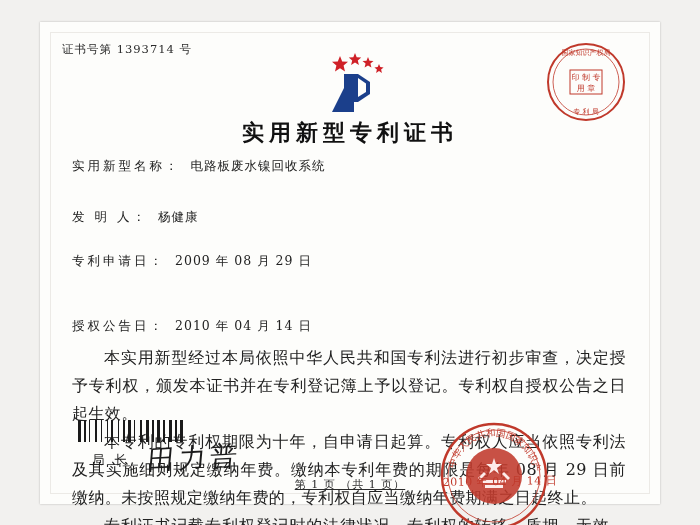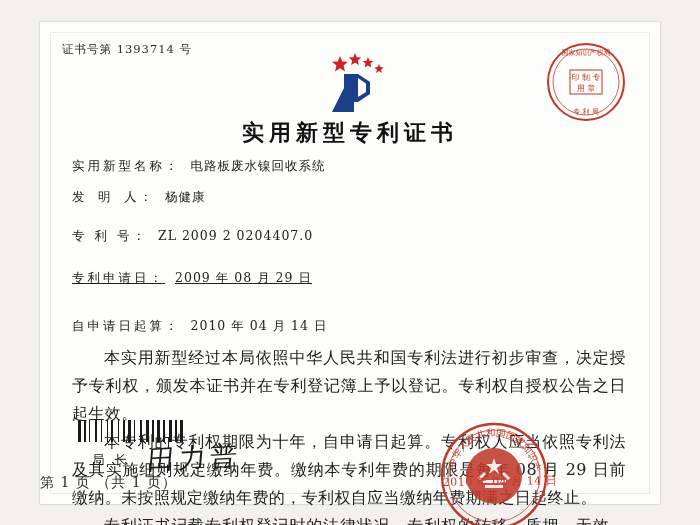--- a/index.html
+++ b/index.html
@@ -93,23 +93,23 @@
     white-space: nowrap;
   }
   .field .lbl {
     letter-spacing: 3px;
   }
   .field .val {
     margin-left: 10px;
     letter-spacing: 1px;
   }
   #f-name   { top: 136px; }
-  #f-inventor { top: 167px; font-family: Liberation Mono, monospace; }
+  #f-inventor { top: 187px; }
   #f-patentno { top: 206px; }
-  #f-appdate  { top: 248px; text-decoration: underline; }
+  #f-appdate  { top: 231px; }
   #f-owner    { top: 266px; }
   #f-grantdate{ top: 296px; }
 
   
   #body-text {
     position: absolute;
     left: 32px;
     right: 34px;
     top: 322px;
     font-family: "DejaVu Serif", serif;
@@ -181,25 +181,26 @@
     letter-spacing: 0.5px;
     transform: rotate(-1deg);
   }
 
   
   #page-footer {
     position: absolute;
     left: 0;
     right: 0;
     bottom: 12px;
-    text-align: left;
-    font-family: "DejaVu Serif", serif;
-    font-size: 14px;
+    text-align: center;
+    font-family: "DejaVu Serif", serif;
+    font-size: 11px;
     color: #2b2b2b;
     letter-spacing: 1px;
+    text-decoration: underline;
   }
 </style>
 </head>
 <body>
 
 <div id="page">
   <div id="certificate">
     <div id="cert-border"></div>
 
     <div id="cert-number">证书号第 1393714 号</div>
@@ -234,28 +235,25 @@
     </div>
 
     <div id="title">实用新型专利证书</div>
 
     <div class="field" id="f-name">
       <span class="lbl">实用新型名称：</span><span class="val">电路板废水镍回收系统</span>
     </div>
     <div class="field" id="f-inventor">
       <span class="lbl">发 明 人：</span><span class="val">杨健康</span>
     </div>
-    <div class="field" id="f-patentno">
-      <span class="lbl">专 利 号：</span><span class="val">ZL 2009 2 0204407.0</span>
-    </div>
     <div class="field" id="f-appdate">
       <span class="lbl">专利申请日：</span><span class="val">2009 年 08 月 29 日</span>
     </div>
     <div class="field" id="f-grantdate">
-      <span class="lbl">自申请日起算：</span><span class="val">2010 年 04 月 14 日</span>
+      <span class="lbl">授权公告日：</span><span class="val">2010 年 04 月 14 日</span>
     </div>
 
     <div id="body-text">
       <p>本实用新型经过本局依照中华人民共和国专利法进行初步审查，决定授予专利权，颁发本证书并在专利登记簿上予以登记。专利权自授权公告之日起生效。</p>
       <p>本专利的专利权期限为十年，自申请日起算。专利权人应当依照专利法及其实施细则规定缴纳年费。缴纳本专利年费的期限是每年 08 月 29 日前缴纳。未按照规定缴纳年费的，专利权自应当缴纳年费期满之日起终止。</p>
       <p>专利证书记载专利权登记时的法律状况。专利权的转移、质押、无效、终止、恢复和专利权人的姓名或名称、国籍、地址变更等事项记载在专利登记簿上。</p>
     </div>
 
     <div id="barcode"><span style="width:3px;background:#1a1a1a;"></span><span style="width:1px;background:transparent;"></span><span style="width:2px;background:#1a1a1a;"></span><span style="width:1px;background:transparent;"></span><span style="width:1px;background:#1a1a1a;"></span><span style="width:3px;background:transparent;"></span><span style="width:2px;background:#1a1a1a;"></span><span style="width:2px;background:transparent;"></span><span style="width:1px;background:#1a1a1a;"></span><span style="width:3px;background:transparent;"></span><span style="width:1px;background:#1a1a1a;"></span><span style="width:1px;background:transparent;"></span><span style="width:2px;background:#1a1a1a;"></span><span style="width:3px;background:transparent;"></span><span style="width:1px;background:#1a1a1a;"></span><span style="width:2px;background:transparent;"></span><span style="width:2px;background:#1a1a1a;"></span><span style="width:1px;background:transparent;"></span><span style="width:3px;background:#1a1a1a;"></span><span style="width:1px;background:transparent;"></span><span style="width:1px;background:#1a1a1a;"></span><span style="width:3px;background:transparent;"></span><span style="width:2px;background:#1a1a1a;"></span><span style="width:2px;background:transparent;"></span><span style="width:3px;background:#1a1a1a;"></span><span style="width:1px;background:transparent;"></span><span style="width:2px;background:#1a1a1a;"></span><span style="width:1px;background:transparent;"></span><span style="width:3px;background:#1a1a1a;"></span><span style="width:1px;background:transparent;"></span><span style="width:2px;background:#1a1a1a;"></span><span style="width:2px;background:transparent;"></span><span style="width:3px;background:#1a1a1a;"></span><span style="width:1px;background:transparent;"></span><span style="width:2px;background:#1a1a1a;"></span><span style="width:1px;background:transparent;"></span><span style="width:3px;background:#1a1a1a;"></span></div>
 

